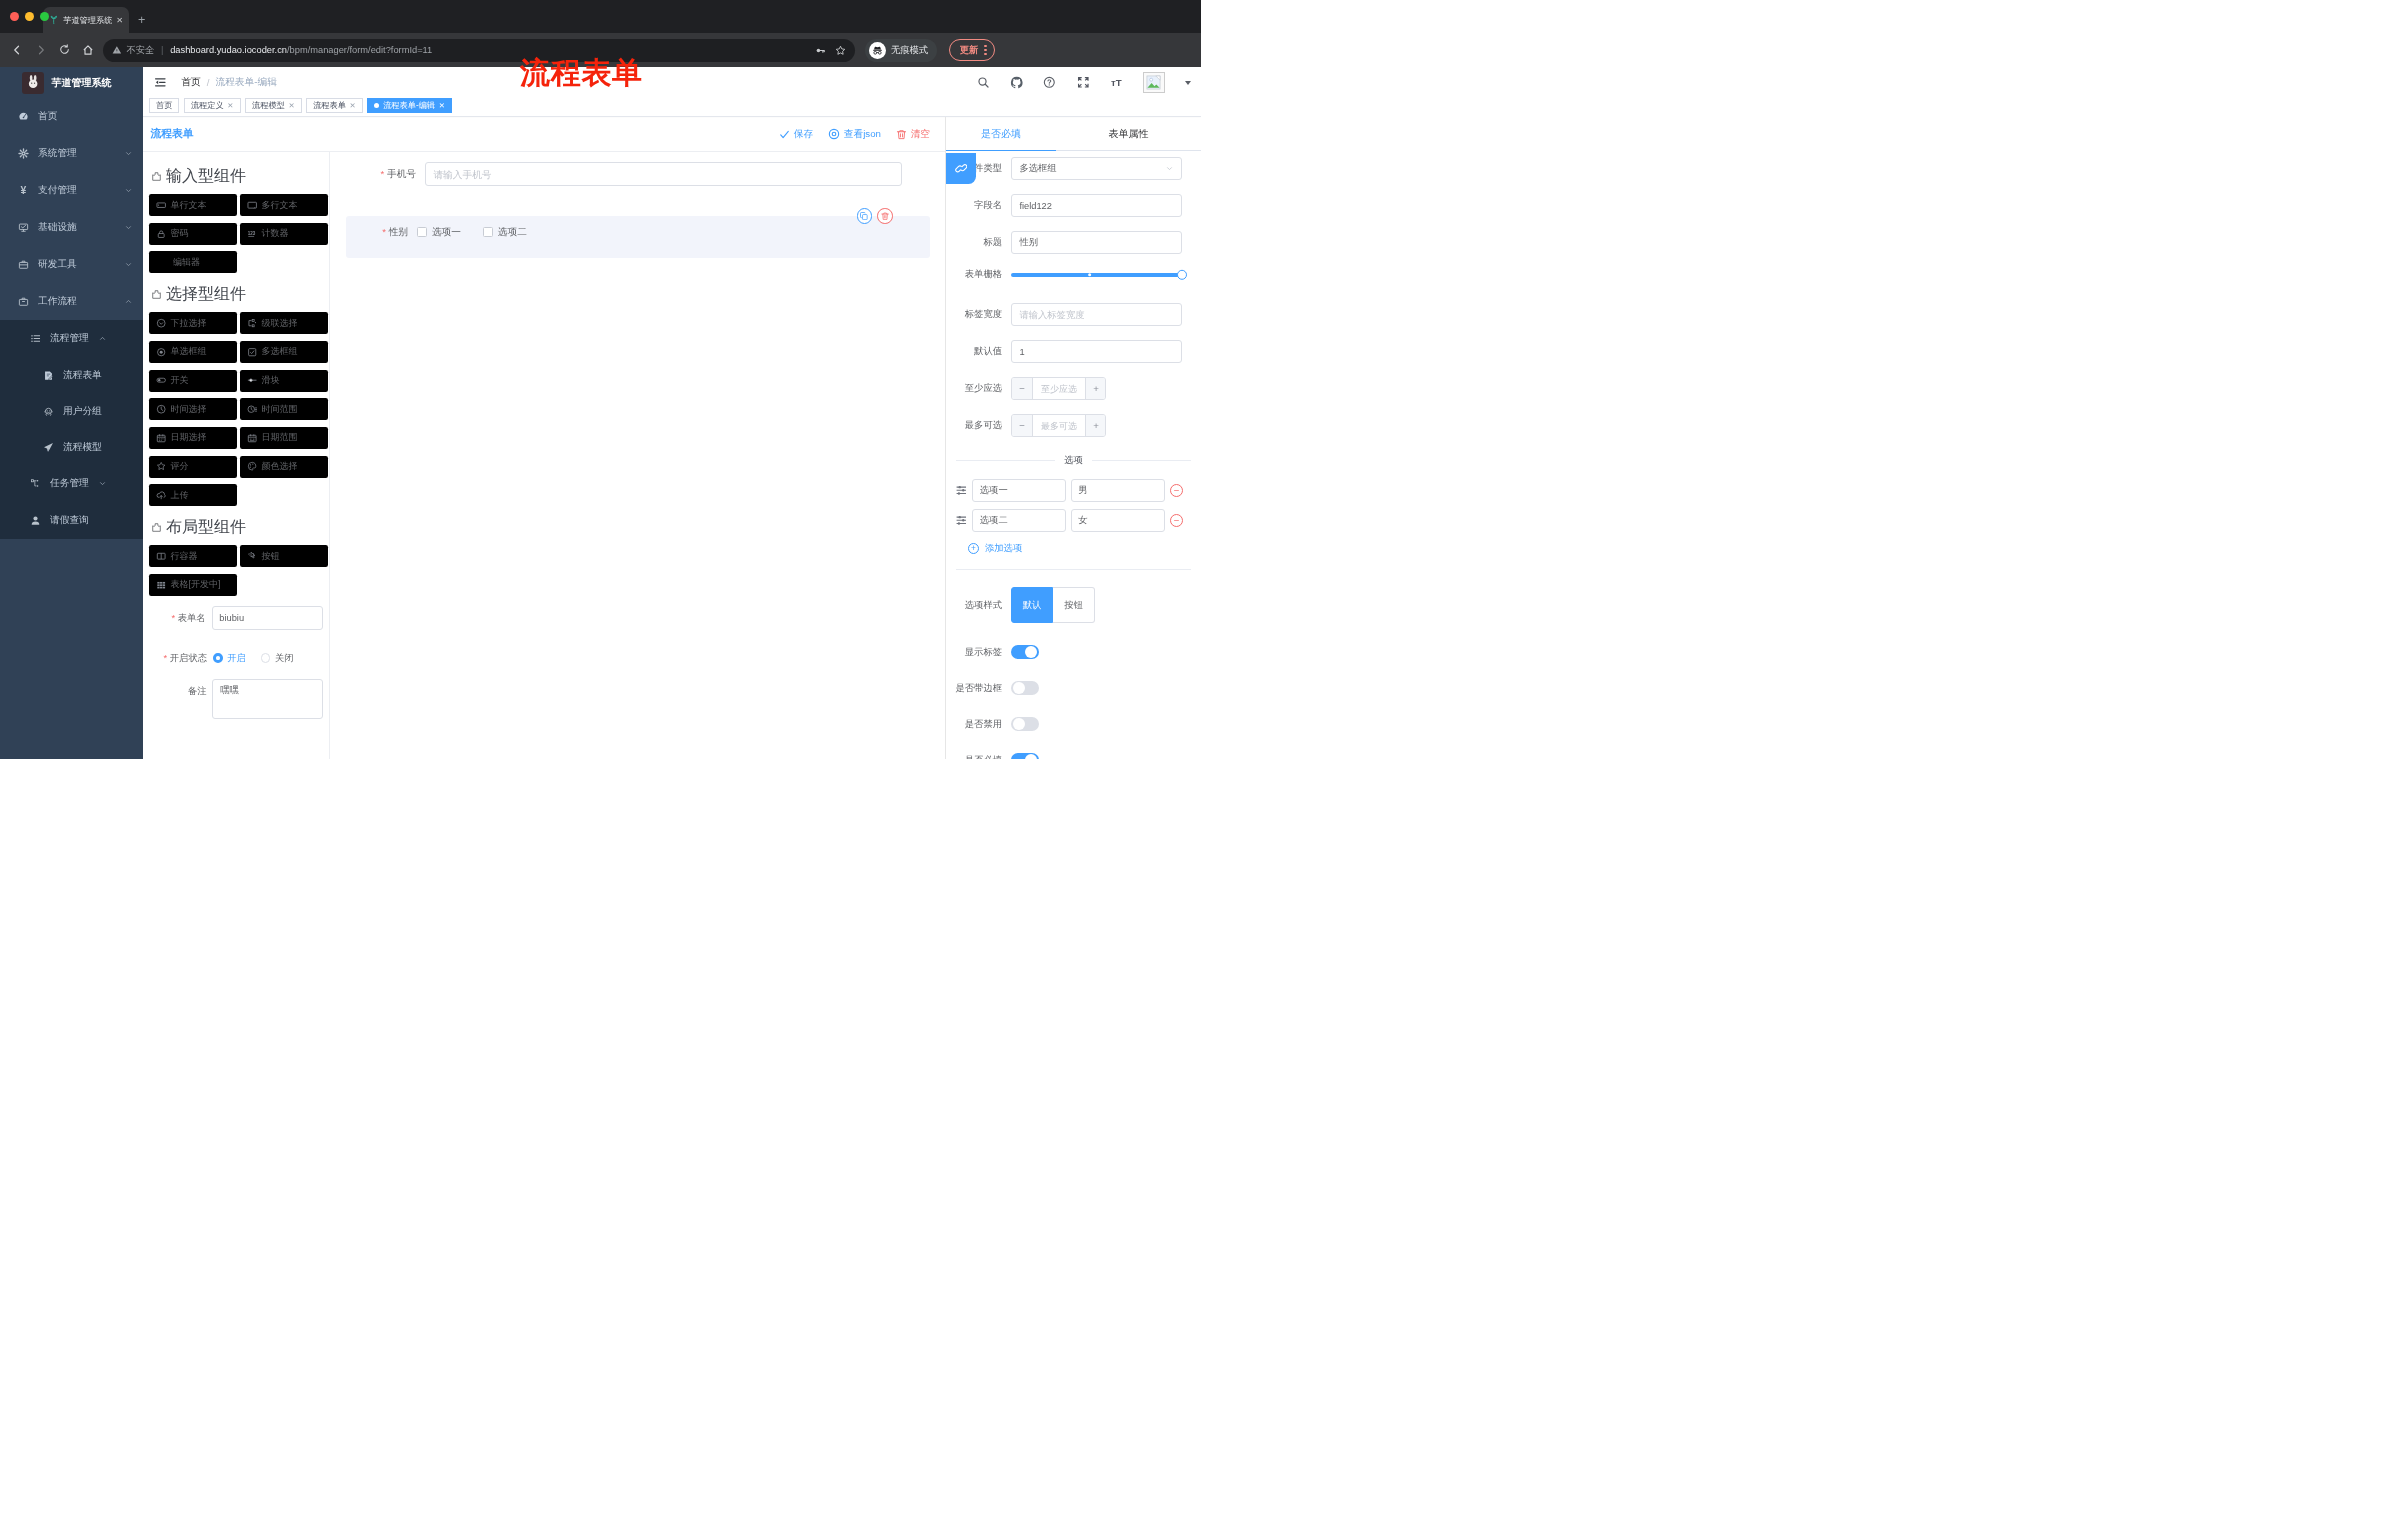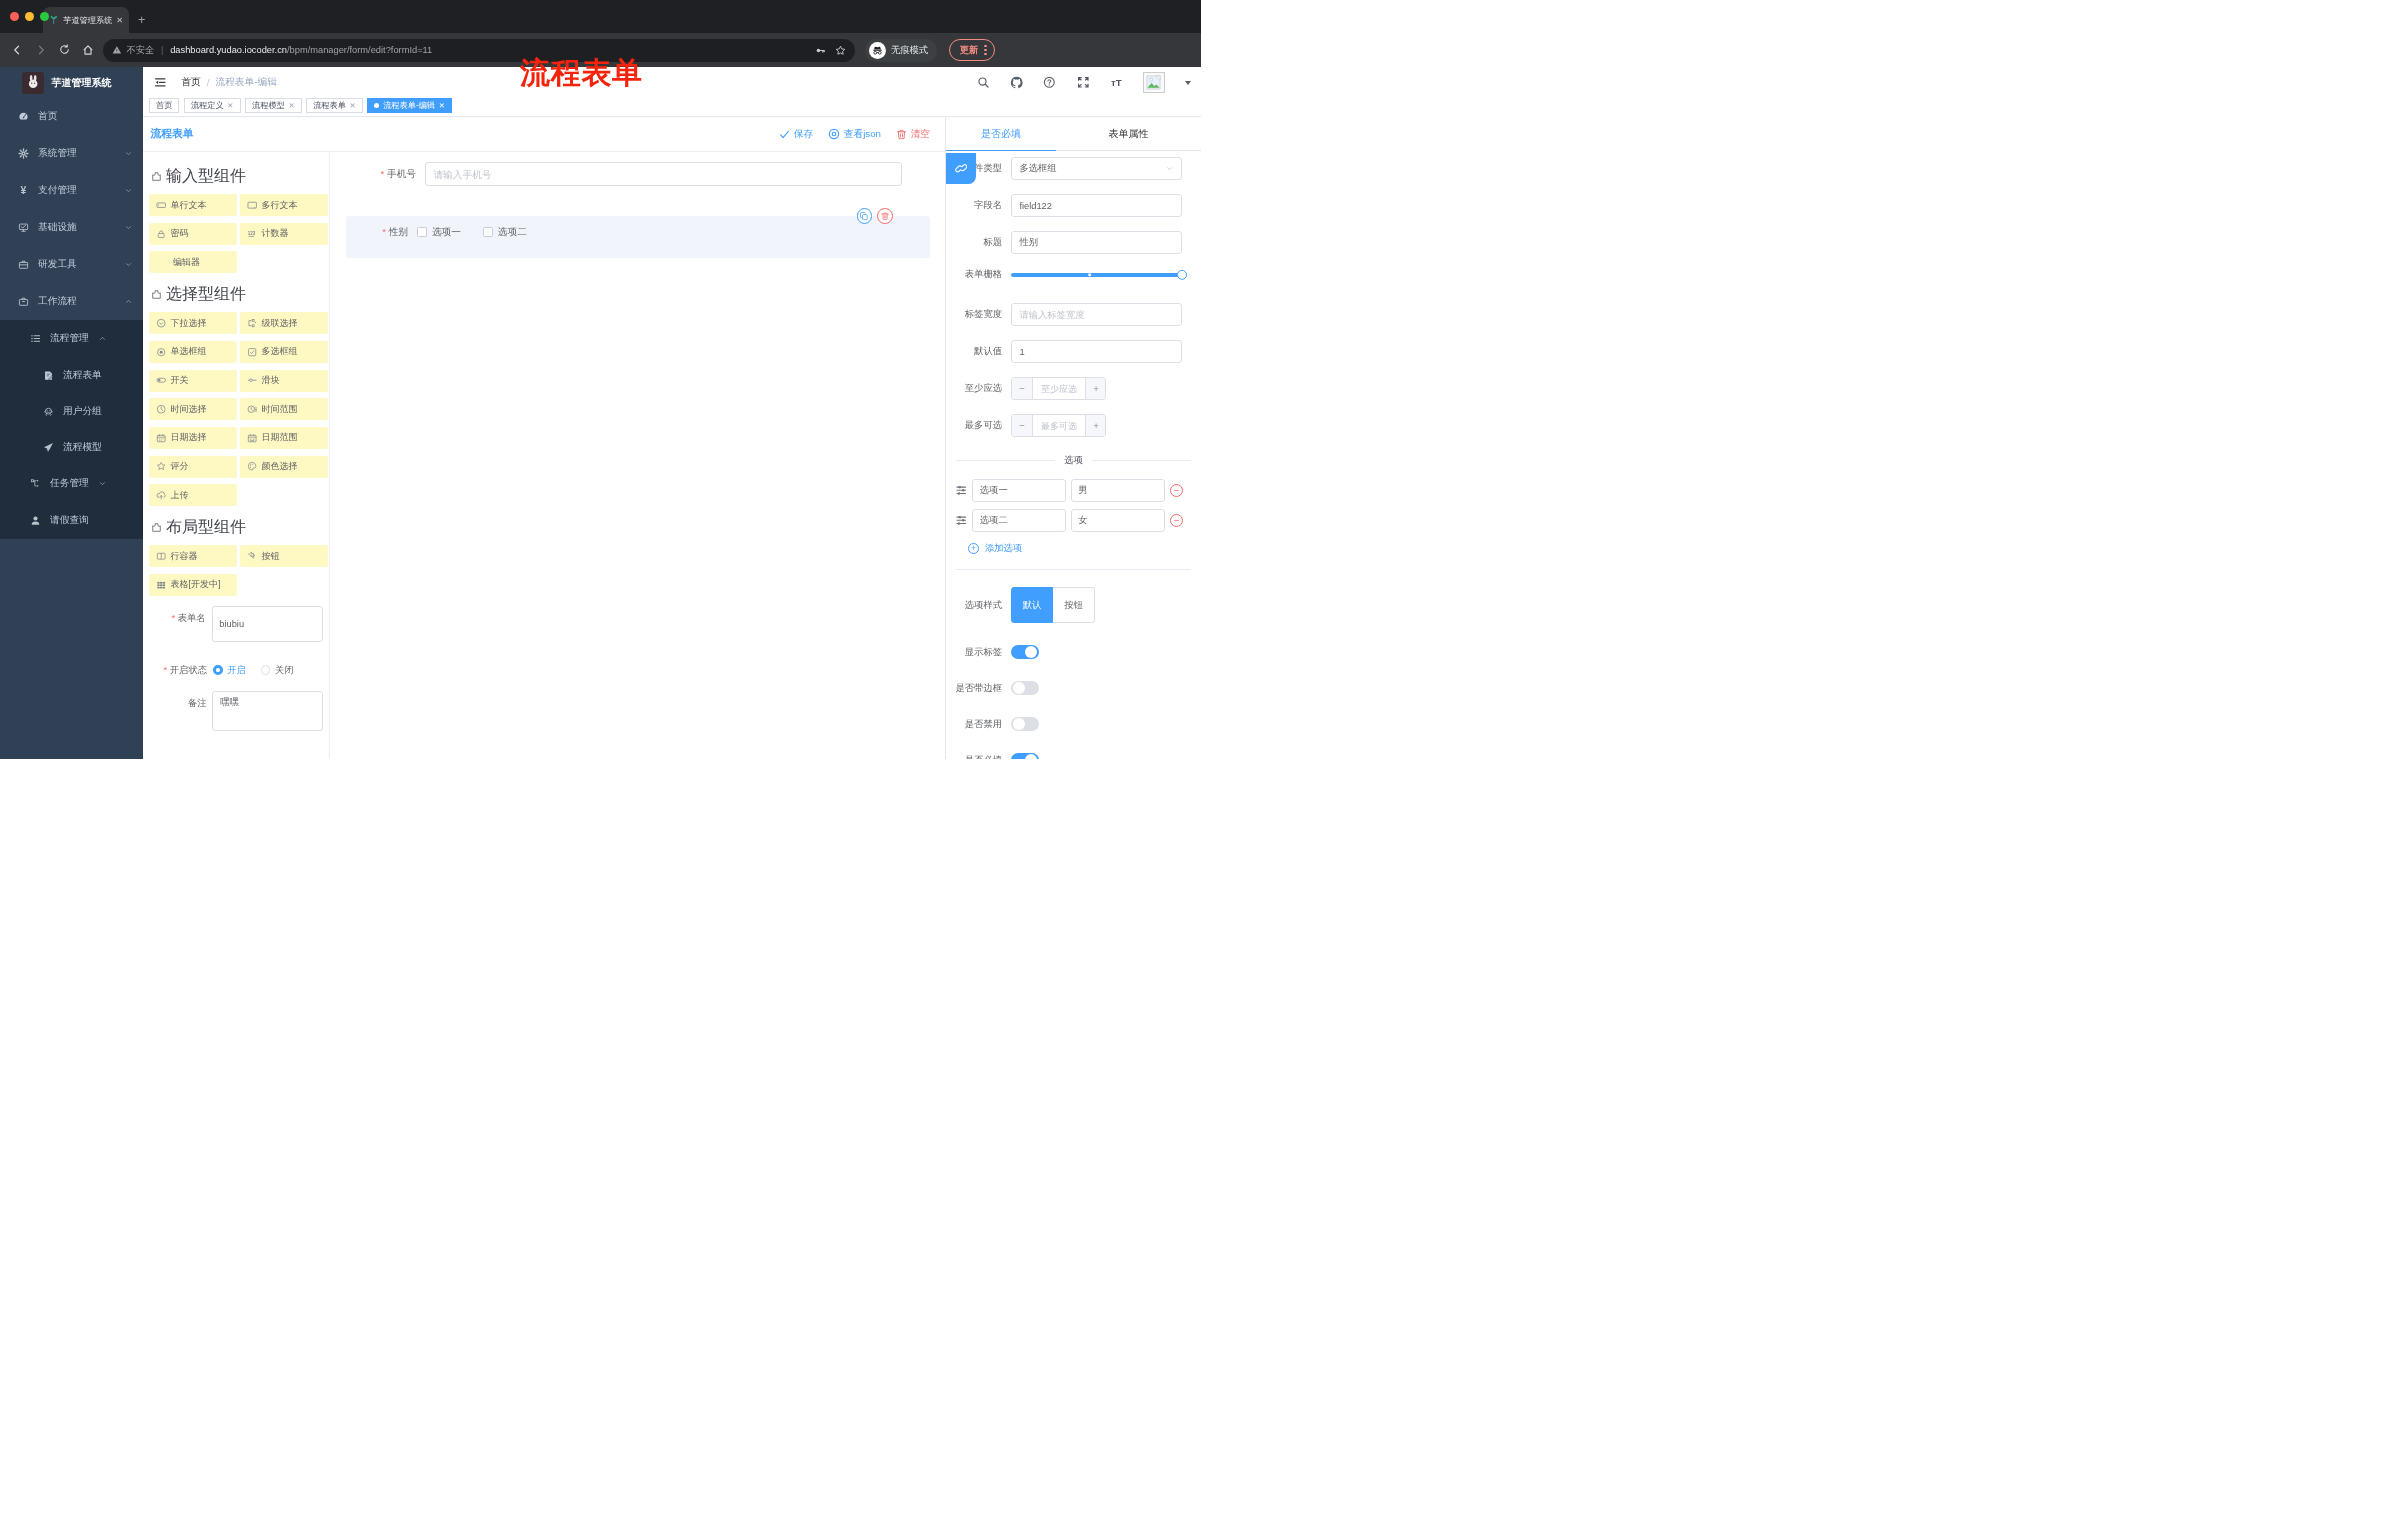--- a/index.html
+++ b/index.html
@@ -67,29 +67,29 @@
   .work-toolbar { height:35px; border-bottom:0.7px solid #eceef2; display:flex; align-items:center; padding:0 15px 0 7.4px; }
   .wt-title { color:#409eff; font-size:10.8px; font-weight:bold; }
   .wt-actions { margin-left:auto; display:flex; gap:15px; align-items:center; font-size:9.7px; }
   .wt-btn { display:flex; align-items:center; gap:3.7px; color:#409eff; }
   .wt-btn.red { color:#f56c6c; }
 
   .work-body { flex:1; display:flex; min-height:0; }
   .palette { width:187px; border-right:0.7px solid #eceef2; padding:7.4px 6px 0 6px; overflow:hidden; }
   .psec { display:flex; align-items:center; gap:4.5px; color:#42464d; font-size:16px; margin:6px 0 7.4px 1.5px; }
   .ptiles { display:grid; grid-template-columns:88px 88px; gap:6.7px 3px; margin-bottom:10.4px; }
-  .tile { height:22px; background:#fef9c3; border-radius:2.2px; display:flex; align-items:center; gap:4.5px; padding:0 3px 0 6.7px; font-size:9px; color:#606266; }
+  .tile { height:22px; background:#000000; border-radius:2.2px; display:flex; align-items:center; gap:4.5px; padding:0 3px 0 6.7px; font-size:9px; color:#606266; }
   .tile .tic { width:10.4px; height:10.4px; color:#83878f; flex-shrink:0; }
   .tile.noicon { justify-content:flex-start; padding-left:24px; }
 
   .meta { font-size:9.3px; color:#606266; }
   .meta-row { display:flex; margin-bottom:14px; }
   .meta-lab { width:64px; text-align:right; padding-right:6px; padding-top:6px; white-space:nowrap; }
   .req::before { content:"* "; color:#f56c6c; }
-  .meta-ipt { width:111px; height:36px; border:0.7px solid #dcdfe6; border-radius:3px; padding:0 6.7px; font-size:9.3px; color:#606266; font-family:inherit; }
+  .meta-ipt { width:111px; height:24px; border:0.7px solid #dcdfe6; border-radius:3px; padding:0 6.7px; font-size:9.3px; color:#606266; font-family:inherit; }
   .meta-ta { width:111px; height:40px; border:0.7px solid #dcdfe6; border-radius:3px; padding:4.5px 6.7px; font-size:9.3px; color:#606266; resize:none; font-family:inherit; }
   .radios { display:flex; align-items:flex-end; gap:15px; padding-top:6.7px; }
   .rdo { width:9.7px; height:9.7px; border-radius:50%; border:3px solid #409eff; background:#fff; display:inline-block; }
   .rdo.off { border:0.7px solid #dcdfe6; width:9.7px; height:9.7px; }
   .rgrp { display:flex; align-items:center; gap:4.5px; }
   .rlbl-on { color:#409eff; }
 
   .canvas { flex:1; padding:9.7px 15px 0 7.4px; position:relative; }
   .fld-row { display:flex; align-items:center; }
   .fld-lab { width:88px; text-align:right; padding-right:9px; font-size:9.7px; color:#606266; white-space:nowrap; }

